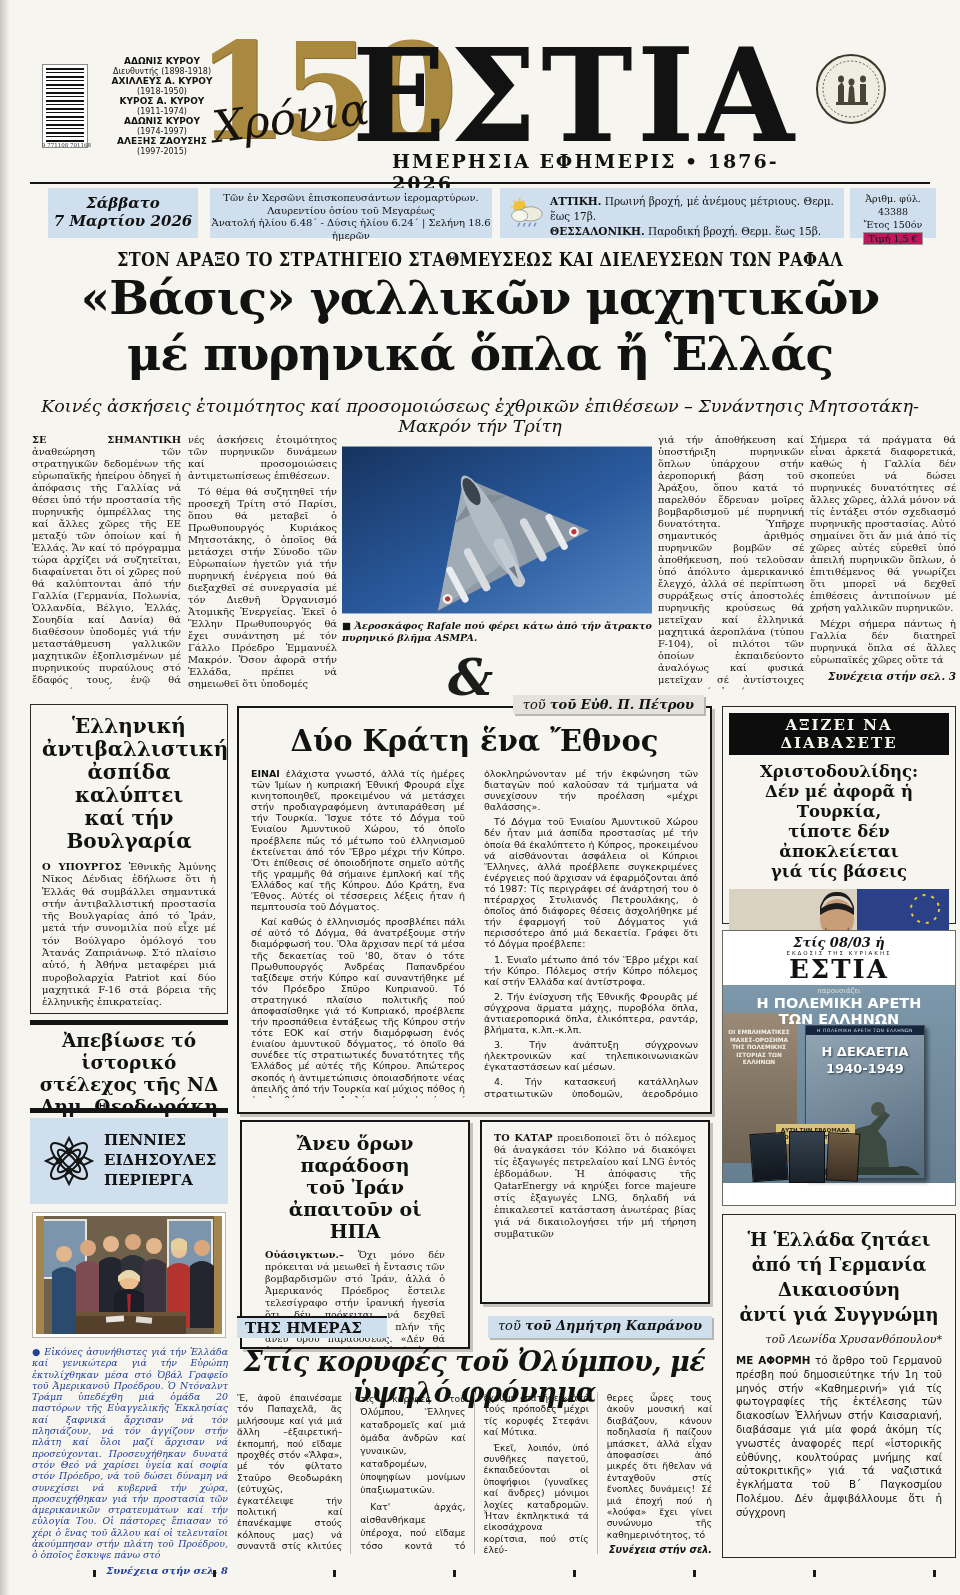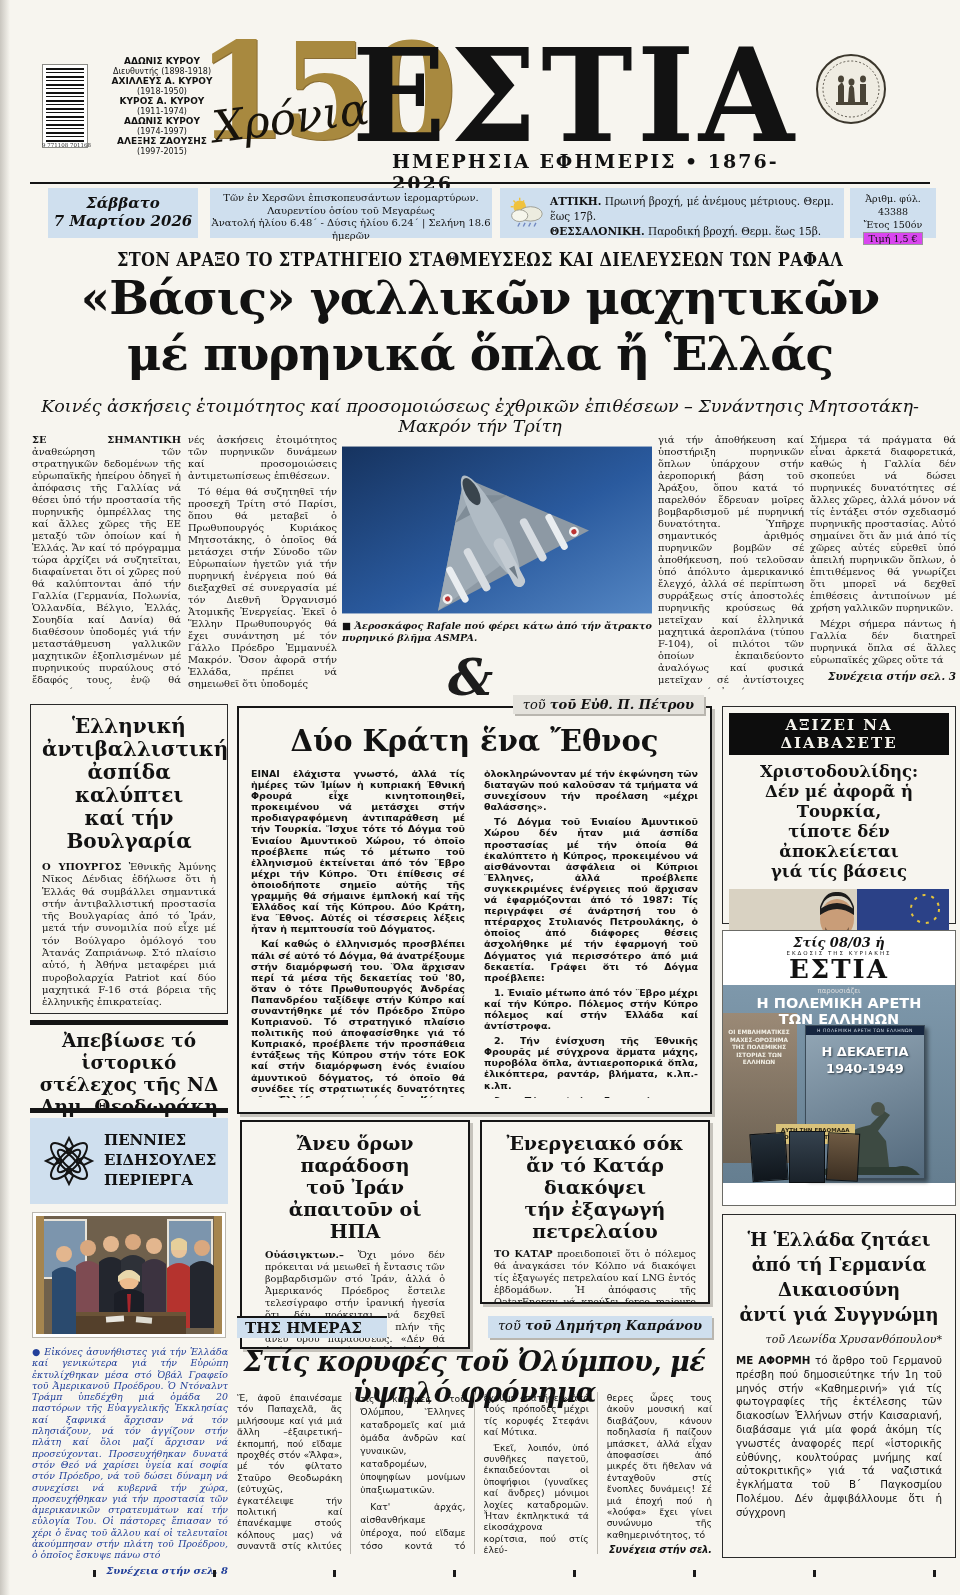--- a/index.html
+++ b/index.html
@@ -32,21 +32,21 @@
   .capt{font-size:9.6px;line-height:11.8px;font-weight:bold;font-style:italic;}
   
   .box2{border:2px solid #161616;box-shadow:3px 3px 0 #c6c3bc;background:#f7f5ef;}
   .box1{border:1px solid #2a2a2a;background:#f7f5ef;}
   .btitle{font-weight:bold;text-align:center;}
   .body-serif{font-size:10px;line-height:12.3px;}
   .body-sans{font-family:"DejaVu Sans",sans-serif;font-size:9.5px;line-height:11.1px;}
   .tab{position:absolute;background:#e4e2dc;box-shadow:2px 2px 0 #b9b6af;
        font-style:italic;padding:2px 10px;white-space:nowrap;}
   .banner-black{background:#0d0d0d;color:#f5f3ec;font-weight:bold;letter-spacing:2px;text-align:center;}
-  .chip{background:#d946ef;border:1px solid #999;font-style:italic;padding:0 4px;}
+  .chip{background:#be185d;border:1px solid #999;font-style:italic;padding:0 4px;}
   .fold{position:absolute;width:3px;height:7px;background:#1a1a1a;bottom:18px;}
 </style>
 </head>
 <body>
 
 <div class="page">
 
   <div class="abs" style="left:42px;top:64px;width:38px;height:76px;background:#fff;border:1px solid #8a8a85;padding:3px;">
     <div style="width:100%;height:100%;background:repeating-linear-gradient(180deg,#111 0 2px,#fff 2px 4px,#111 4px 5px,#fff 5px 8px);"></div>
   </div>
@@ -275,21 +275,21 @@
     </svg>
   </div>
   <div class="abs just" style="left:32px;top:1346px;width:196px;font-size:9.4px;line-height:11.3px;font-style:italic;color:#23409a;">
     <span>●</span><span> Εἰκόνες ἀσυνήθιστες γιά τήν Ἑλλάδα καί γενικώτερα γιά τήν Εὐρώπη ἐκτυλίχθηκαν μέσα στό Ὀβάλ Γραφεῖο τοῦ Ἀμερικανοῦ Προέδρου. Ὁ Ντόναλντ Τράμπ ὑπεδέχθη μιά ὁμάδα 20 παστόρων τῆς Εὐαγγελικῆς Ἐκκλησίας καί ξαφνικά ἄρχισαν νά τόν πλησιάζουν, νά τόν ἀγγίζουν στήν πλάτη καί ὅλοι μαζί ἄρχισαν νά προσεύχονται. Προσευχήθηκαν δυνατά στόν Θεό νά χαρίσει ὑγεία καί σοφία στόν Πρόεδρο, νά τοῦ δώσει δύναμη νά συνεχίσει νά κυβερνᾶ τήν χώρα, προσευχήθηκαν γιά τήν προστασία τῶν ἀμερικανικῶν στρατευμάτων καί τήν εὐλογία Του. Οἱ πάστορες ἔπιασαν τό χέρι ὁ ἕνας τοῦ ἄλλου καί οἱ τελευταῖοι ἀκούμπησαν στήν πλάτη τοῦ Προέδρου, ὁ ὁποῖος ἔσκυψε πάνω στό</span>
     <div class="cont" style="margin-top:4px;font-size:10px;">Συνέχεια στήν σελ. 8</div>
   </div>
 
   <div class="abs box2" style="left:237px;top:706px;width:475px;height:408px;box-sizing:border-box;padding:14px 12px 8px;">
     <div class="tab" style="top:-13px;right:6px;font-size:13px;"><span>τοῦ </span><b>τοῦ Εὐθ. Π. Πέτρου</b></div>
     <div class="btitle" style="font-size:29px;margin:2px 0 10px;">Δύο Κράτη ἕνα Ἔθνος</div>
-    <div style="display:flex;gap:19px;font-weight:bold;">
+    <div style="display:flex;gap:19px;">
       <div class="body-sans just hidden-of" style="width:50%;height:330px;">
         <p><b>ΕΙΝΑΙ</b><span> ἐλάχιστα γνωστό, ἀλλά τίς ἡμέρες τῶν Ἰμίων ἡ κυπριακή Ἐθνική Φρουρά εἶχε κινητοποιηθεῖ, προκειμένου νά μετάσχει στήν προδιαγραφόμενη ἀντιπαράθεση μέ τήν Τουρκία. Ἴσχυε τότε τό Δόγμα τοῦ Ἑνιαίου Ἀμυντικοῦ Χώρου, τό ὁποῖο προέβλεπε πώς τό μέτωπο τοῦ ἑλληνισμοῦ ἐκτείνεται ἀπό τόν Ἕβρο μέχρι τήν Κύπρο. Ὅτι ἐπίθεσις σέ ὁποιοδήποτε σημεῖο αὐτῆς τῆς γραμμῆς θά σήμαινε ἐμπλοκή καί τῆς Ἑλλάδος καί τῆς Κύπρου. Δύο Κράτη, ἕνα Ἔθνος. Αὐτές οἱ τέσσερεις λέξεις ἦταν ἡ πεμπτουσία τοῦ Δόγματος.</span></p>
         <p class="sp ind">Καί καθώς ὁ ἑλληνισμός προσβλέπει πάλι σέ αὐτό τό Δόγμα, θά ἀνατρέξουμε στήν διαμόρφωσή του. Ὅλα ἄρχισαν περί τά μέσα τῆς δεκαετίας τοῦ '80, ὅταν ὁ τότε Πρωθυπουργός Ἀνδρέας Παπανδρέου ταξίδεψε στήν Κύπρο καί συναντήθηκε μέ τόν Πρόεδρο Σπῦρο Κυπριανοῦ. Τό στρατηγικό πλαίσιο πολιτικῆς πού ἀποφασίσθηκε γιά τό Κυπριακό, προέβλεπε τήν προσπάθεια ἐντάξεως τῆς Κύπρου στήν τότε ΕΟΚ καί στήν διαμόρφωση ἑνός ἑνιαίου ἀμυντικοῦ δόγματος, τό ὁποῖο θά συνέδεε τίς στρατιωτικές δυνατότητες τῆς Ἑλλάδος μέ αὐτές τῆς Κύπρου. Ἀπώτερος σκοπός ἡ ἀντιμετώπισις ὁποιασδήποτε νέας ἀπειλῆς ἀπό τήν Τουρκία καί μύχιος πόθος ἡ ἀπελευθέρωσις. Δειλά στήν ἀρχή καί ξεκάθαρα κατά τήν κορύφωση τῆς ἐφαρμογῆς τοῦ Δόγματος, οἱ κοινές ἀσκήσεις πού διεξάγονταν</p>
       </div>
       <div class="body-sans just hidden-of" style="width:50%;height:330px;">
         <p>ὁλοκληρώνονταν μέ τήν ἐκφώνηση τῶν διαταγῶν πού καλοῦσαν τά τμήματα νά συνεχίσουν τήν προέλαση «μέχρι θαλάσσης».</p>
         <p class="sp ind">Τό Δόγμα τοῦ Ἑνιαίου Ἀμυντικοῦ Χώρου δέν ἦταν μιά ἀσπίδα προστασίας μέ τήν ὁποία θά ἐκαλύπτετο ἡ Κύπρος, προκειμένου νά αἰσθάνονται ἀσφάλεια οἱ Κύπριοι Ἕλληνες, ἀλλά προέβλεπε συγκεκριμένες ἐνέργειες πού ἄρχισαν νά ἐφαρμόζονται ἀπό τό 1987: Τίς περιγράφει σέ ἀνάρτησή του ὁ πτέραρχος Στυλιανός Πετρουλάκης, ὁ ὁποῖος ἀπό διάφορες θέσεις ἀσχολήθηκε μέ τήν ἐφαρμογή τοῦ Δόγματος γιά περισσότερο ἀπό μιά δεκαετία. Γράφει ὅτι τό Δόγμα προέβλεπε:</p>
         <p class="sp ind">1. Ἑνιαῖο μέτωπο ἀπό τόν Ἕβρο μέχρι καί τήν Κύπρο. Πόλεμος στήν Κύπρο πόλεμος καί στήν Ἑλλάδα καί ἀντίστροφα.</p>
         <p class="sp ind">2. Τήν ἐνίσχυση τῆς Ἐθνικῆς Φρουρᾶς μέ σύγχρονα ἅρματα μάχης, πυροβόλα ὅπλα, ἀντιαεροπορικά ὅπλα, ἑλικόπτερα, ραντάρ, βλήματα, κ.λπ.-κ.λπ.</p>
         <p class="sp ind">3. Τήν ἀνάπτυξη σύγχρονων ἠλεκτρονικῶν καί τηλεπικοινωνιακῶν ἐγκαταστάσεων καί μέσων.</p>
@@ -368,25 +368,20 @@
       <div>Ἄνευ ὅρων παράδοση</div>
       <div>τοῦ Ἰράν ἀπαιτοῦν οἱ ΗΠΑ</div>
     </div>
     <div class="just" style="font-size:9.7px;line-height:12px;">
       <p><b>Οὐάσιγκτων.–</b><span> Ὄχι μόνο δέν πρόκειται νά μειωθεῖ ἡ ἔντασις τῶν βομβαρδισμῶν στό Ἰράν, ἀλλά ὁ Ἀμερικανός Πρόεδρος ἔστειλε τελεσίγραφο στήν ἰρανική ἡγεσία ὅτι δέν πρόκειται νά δεχθεῖ ὁποιαδήποτε συμφωνία πλήν τῆς ἄνευ ὅρου παραδόσεως. «Δέν θά ὑπάρξει συμφωνία μέ τό Ἰράν ἐκτός ἀπό τήν ἄνευ ὅρων παράδοση» ἔγραψε στό Truth Social ὁ Ντόναλντ Τράμπ. «Μετά ἀπό αὐτό, ἡ ἐπιλογή ἑνός</span></p>
 
     </div>
   </div>
 
   <div class="abs box2 hidden-of" style="left:480px;top:1120px;width:230px;height:184px;box-sizing:border-box;padding:10px 12px;">
-    <div class="btitle" style="font-size:19px;line-height:22px;margin-bottom:6px;">
-      <div>Ἐνεργειακό σόκ</div>
-      <div>ἄν τό Κατάρ διακόψει</div>
-      <div>τήν ἐξαγωγή πετρελαίου</div>
-    </div>
     <div class="just" style="font-size:9.7px;line-height:12px;">
       <p><b>ΤΟ ΚΑΤΑΡ</b><span> προειδοποιεῖ ὅτι ὁ πόλεμος θά ἀναγκάσει τόν Κόλπο νά διακόψει τίς ἐξαγωγές πετρελαίου καί LNG ἐντός ἑβδομάδων. Ἡ ἀπόφασις τῆς QatarEnergy νά κηρύξει force majeure στίς ἐξαγωγές LNG, δηλαδή νά ἐπικαλεστεῖ κατάσταση ἀνωτέρας βίας γιά νά δικαιολογήσει τήν μή τήρηση συμβατικῶν</span></p>
 
     </div>
   </div>
 
   <div class="abs" style="left:237px;top:1316px;width:475px;height:24px;">
     <div class="bluebox" style="position:absolute;left:0;top:0;width:150px;height:22px;border-top:2px solid #141414;
          font-weight:bold;font-size:15px;padding:1px 8px 0;box-sizing:border-box;">ΤΗΣ ΗΜΕΡΑΣ</div>
     <div class="bluebox tab" style="position:absolute;right:0;top:0;height:22px;font-size:13px;padding-top:2px;box-sizing:border-box;background:#cfdfee;"><span>τοῦ </span><b>τοῦ Δημήτρη Καπράνου</b></div>

